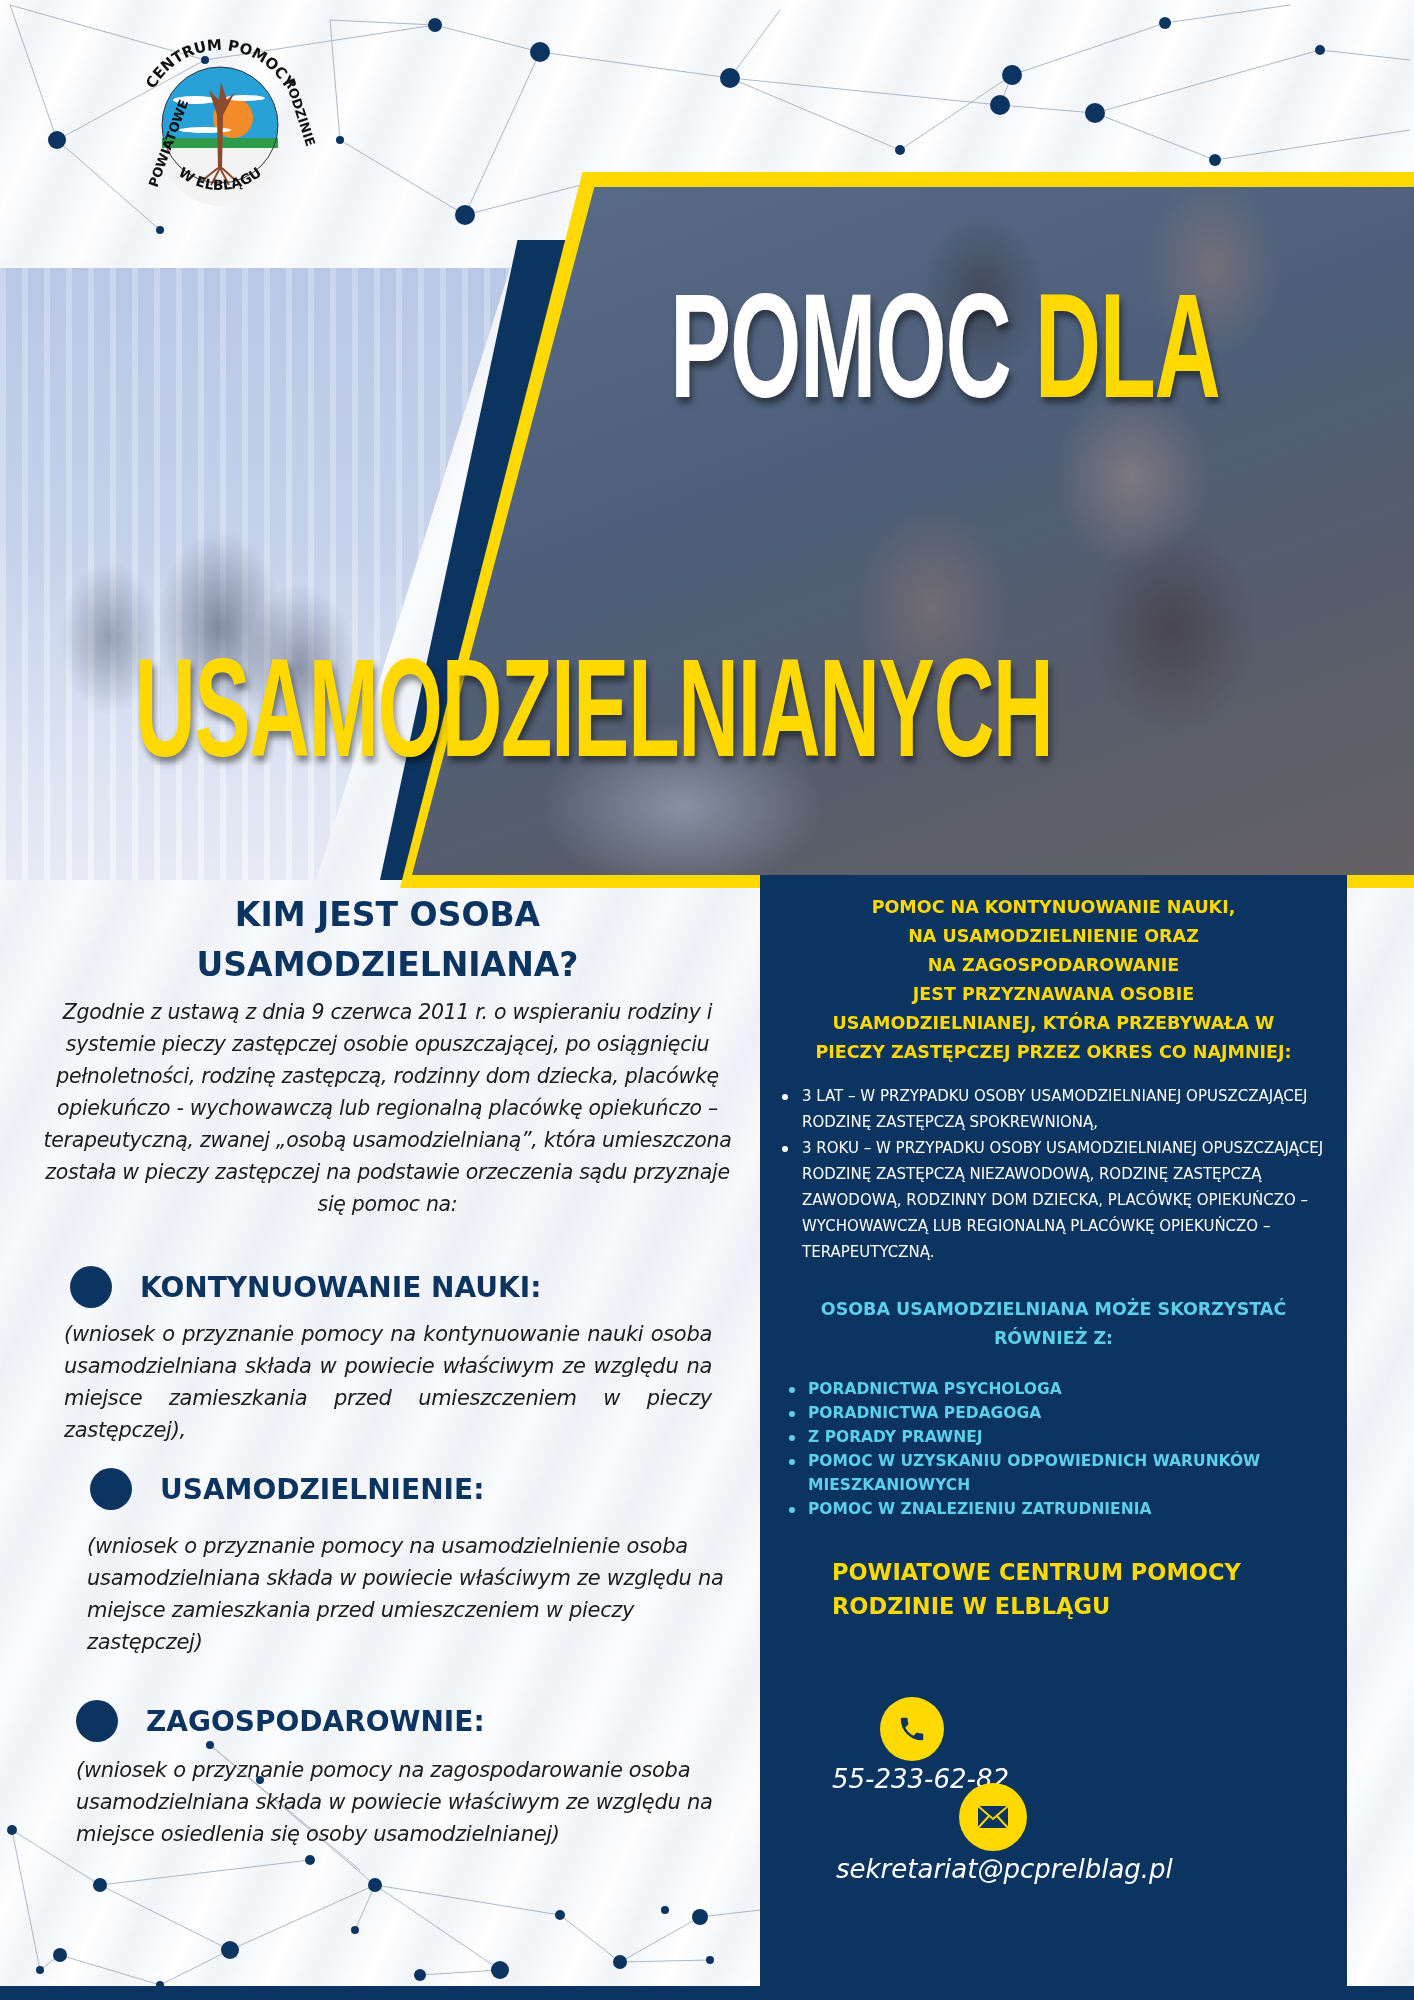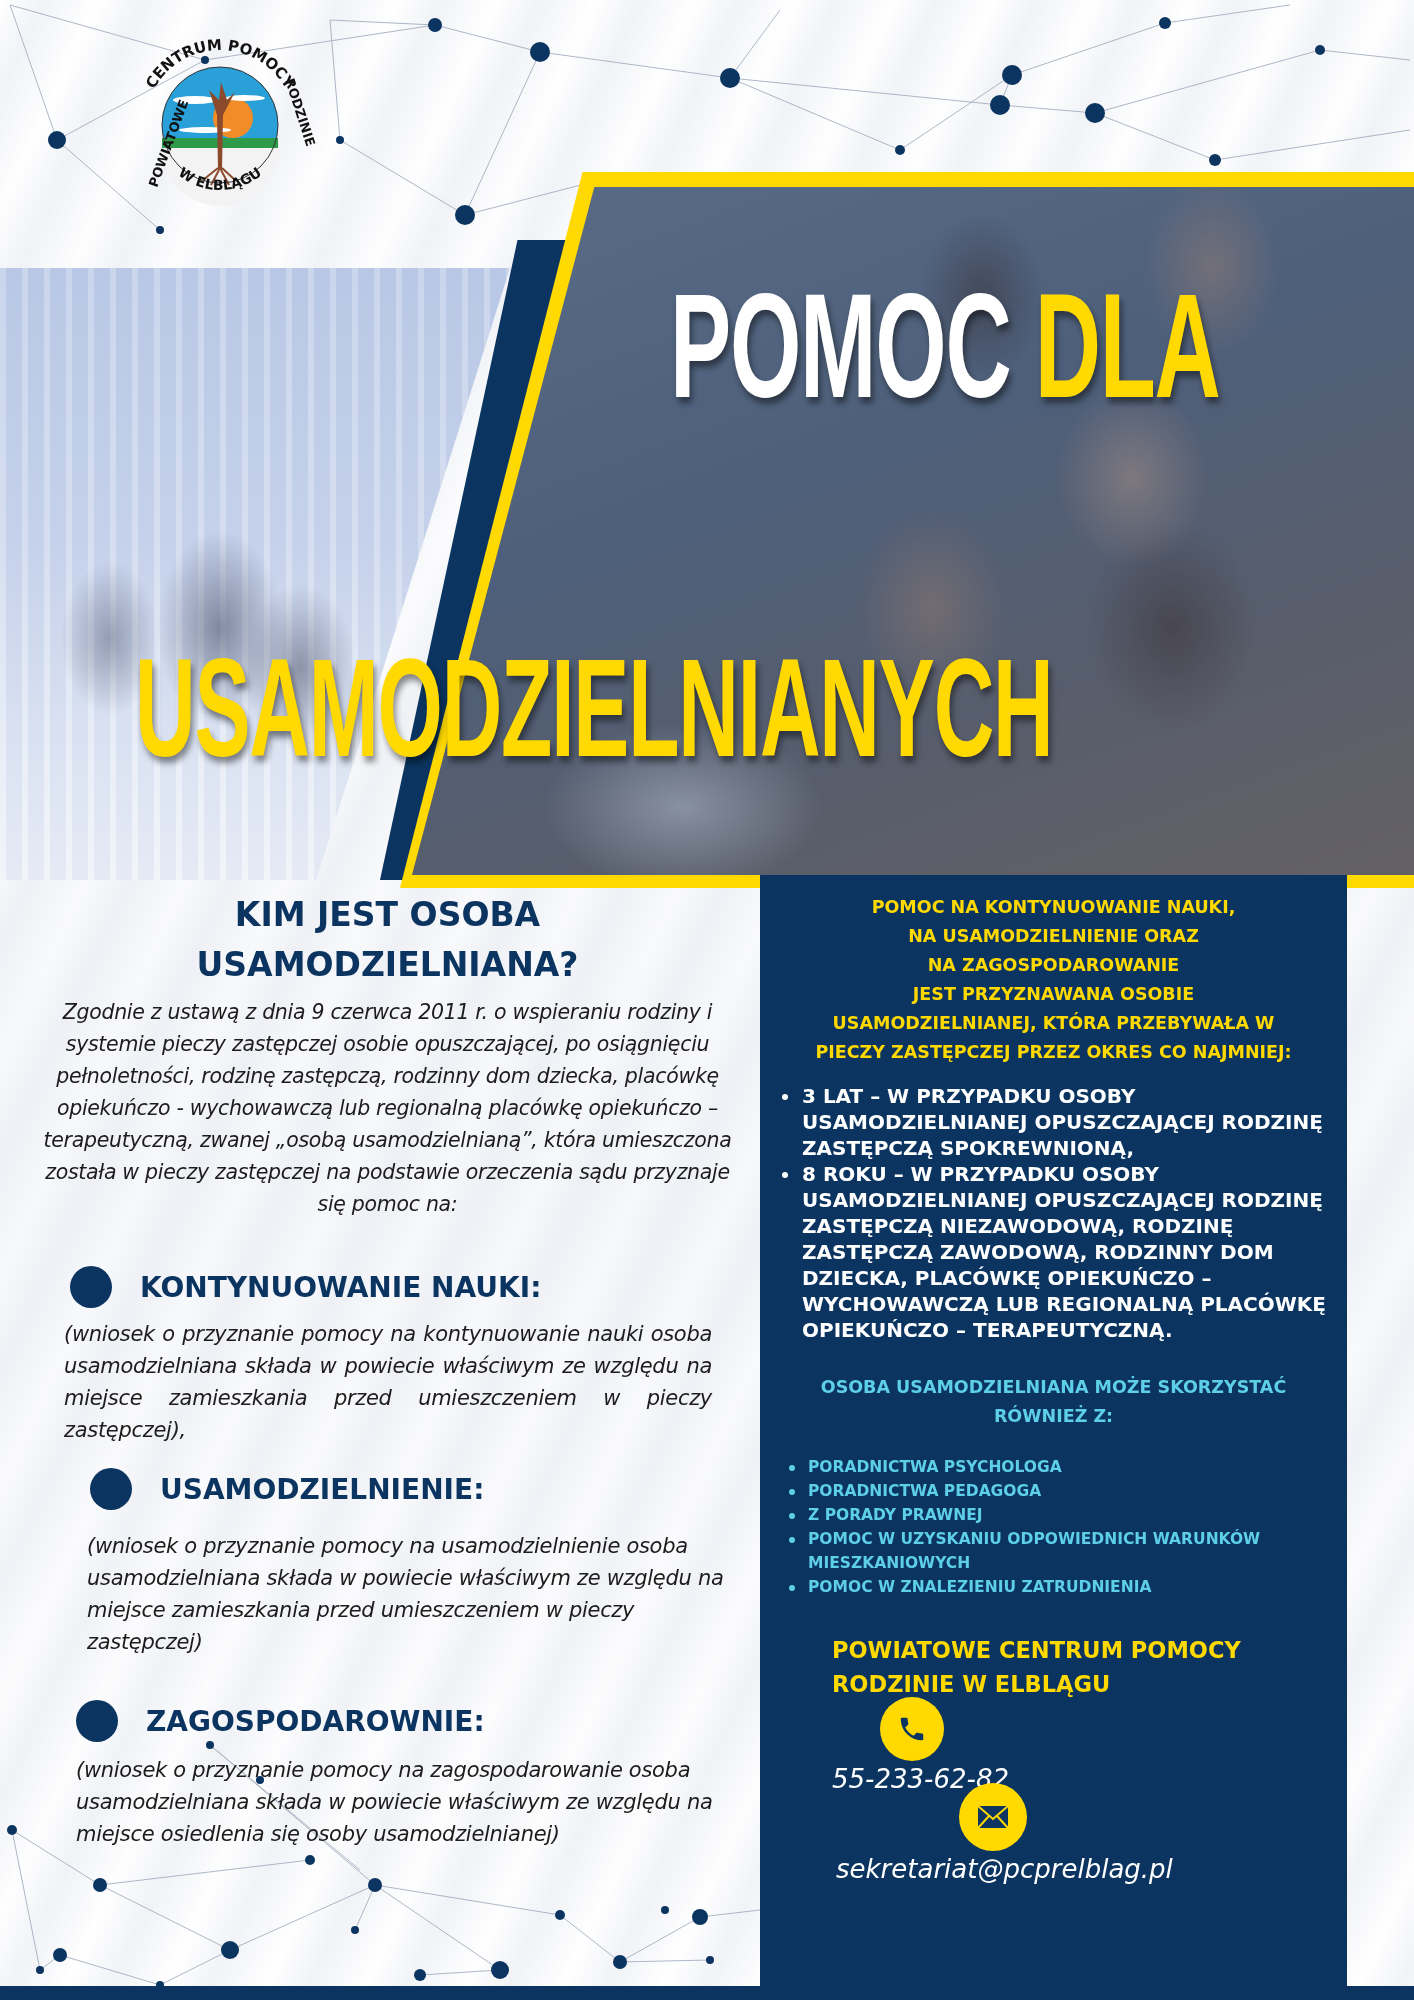--- a/index.html
+++ b/index.html
@@ -119,21 +119,21 @@
     background: #0b3560; z-index: 6; color: #fff;
   }
   .rp-heading {
     margin-top: 18px; text-align: center; color: #ffd900;
     font-family: "DejaVu Sans", sans-serif; font-weight: 700;
     font-size: 17.5px; line-height: 29px; letter-spacing: 0px;
   }
   .rp-list { list-style: none; margin-top: 16px; padding-left: 18px; padding-right: 12px; }
   .rp-list li {
     position: relative; padding-left: 24px;
-    font-weight: 700; font-size: 20px; line-height: 26px; color: #ffffff;
+    font-weight: 400; font-size: 15px; line-height: 26px; color: #ffffff;
   }
   .rp-list li::before {
     content: ""; position: absolute; left: 4px; top: 11px; width: 6px; height: 6px; border-radius: 50%; background: #fff;
   }
   .rp-sub {
     margin-top: 30px; text-align: center; color: #5ecfe8;
     font-weight: 700; font-size: 17.5px; line-height: 29px;
   }
   .rp-list2 { list-style: none; margin-top: 24px; padding-left: 26px; padding-right: 12px; }
   .rp-list2 li {
@@ -321,21 +321,21 @@
   <div class="rp-heading">
     <div>POMOC NA KONTYNUOWANIE NAUKI,</div>
     <div>NA USAMODZIELNIENIE ORAZ</div>
     <div>NA ZAGOSPODAROWANIE</div>
     <div>JEST PRZYZNAWANA OSOBIE</div>
     <div>USAMODZIELNIANEJ, KTÓRA PRZEBYWAŁA W</div>
     <div>PIECZY ZASTĘPCZEJ PRZEZ OKRES CO NAJMNIEJ:</div>
   </div>
   <ul class="rp-list">
     <li>3 LAT – W PRZYPADKU OSOBY USAMODZIELNIANEJ OPUSZCZAJĄCEJ RODZINĘ ZASTĘPCZĄ SPOKREWNIONĄ,</li>
-    <li>8 ROKU – W PRZYPADKU OSOBY USAMODZIELNIANEJ OPUSZCZAJĄCEJ RODZINĘ ZASTĘPCZĄ NIEZAWODOWĄ, RODZINĘ ZASTĘPCZĄ ZAWODOWĄ, RODZINNY DOM DZIECKA, PLACÓWKĘ OPIEKUŃCZO – WYCHOWAWCZĄ LUB REGIONALNĄ PLACÓWKĘ OPIEKUŃCZO – TERAPEUTYCZNĄ.</li>
+    <li>3 ROKU – W PRZYPADKU OSOBY USAMODZIELNIANEJ OPUSZCZAJĄCEJ RODZINĘ ZASTĘPCZĄ NIEZAWODOWĄ, RODZINĘ ZASTĘPCZĄ ZAWODOWĄ, RODZINNY DOM DZIECKA, PLACÓWKĘ OPIEKUŃCZO – WYCHOWAWCZĄ LUB REGIONALNĄ PLACÓWKĘ OPIEKUŃCZO – TERAPEUTYCZNĄ.</li>
   </ul>
   <div class="rp-sub">
     <div>OSOBA USAMODZIELNIANA MOŻE SKORZYSTAĆ</div>
     <div>RÓWNIEŻ Z:</div>
   </div>
   <ul class="rp-list2">
     <li>PORADNICTWA PSYCHOLOGA</li>
     <li>PORADNICTWA PEDAGOGA</li>
     <li>Z PORADY PRAWNEJ</li>
     <li>POMOC W UZYSKANIU ODPOWIEDNICH WARUNKÓW MIESZKANIOWYCH</li>

